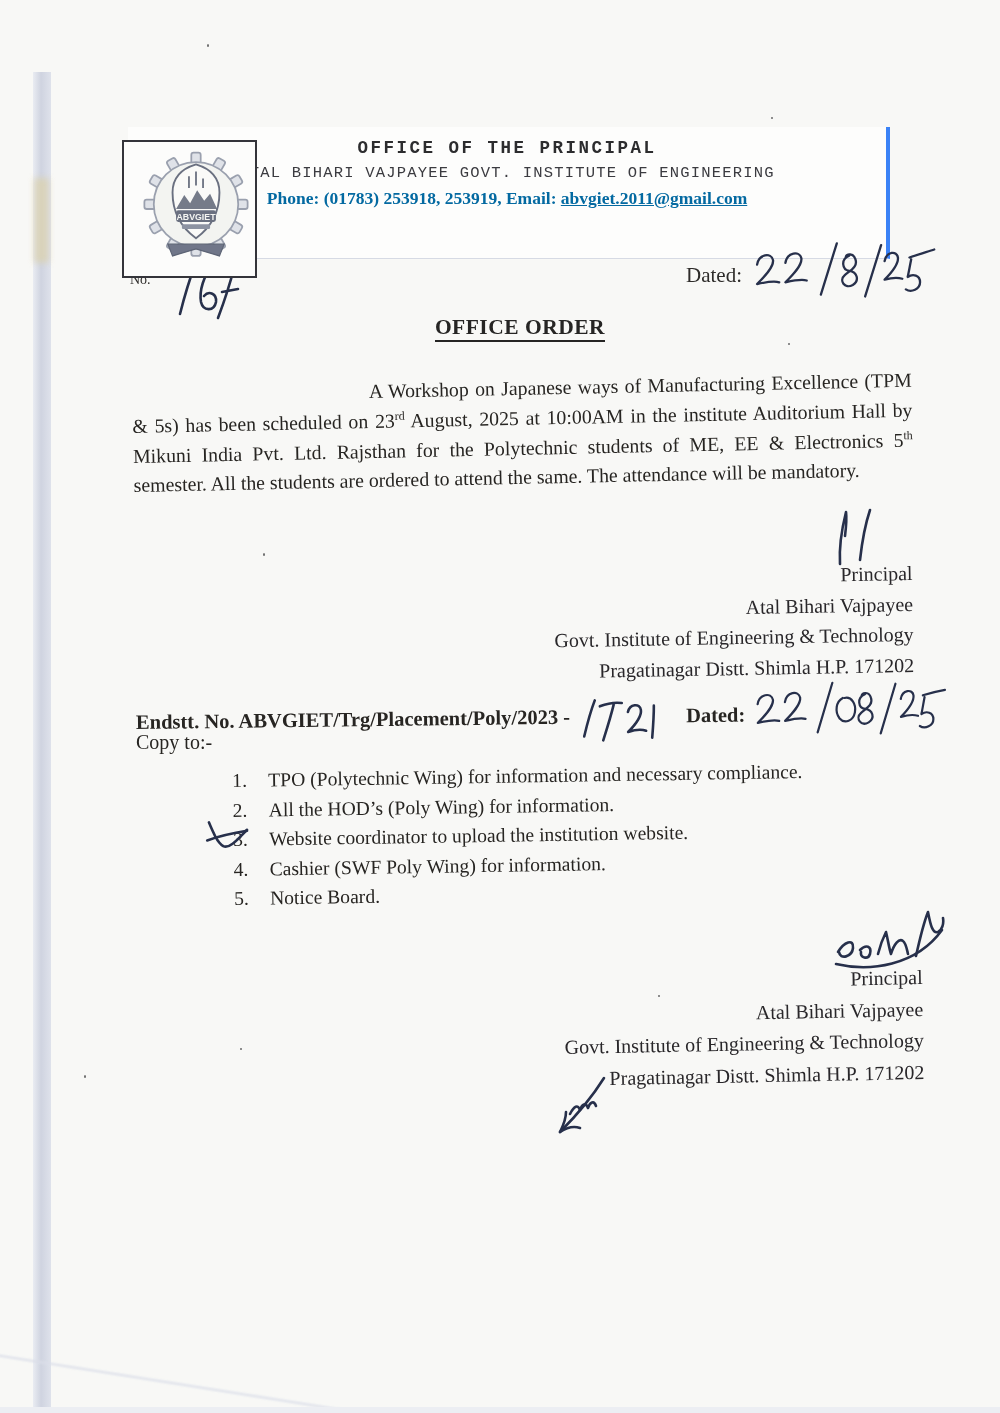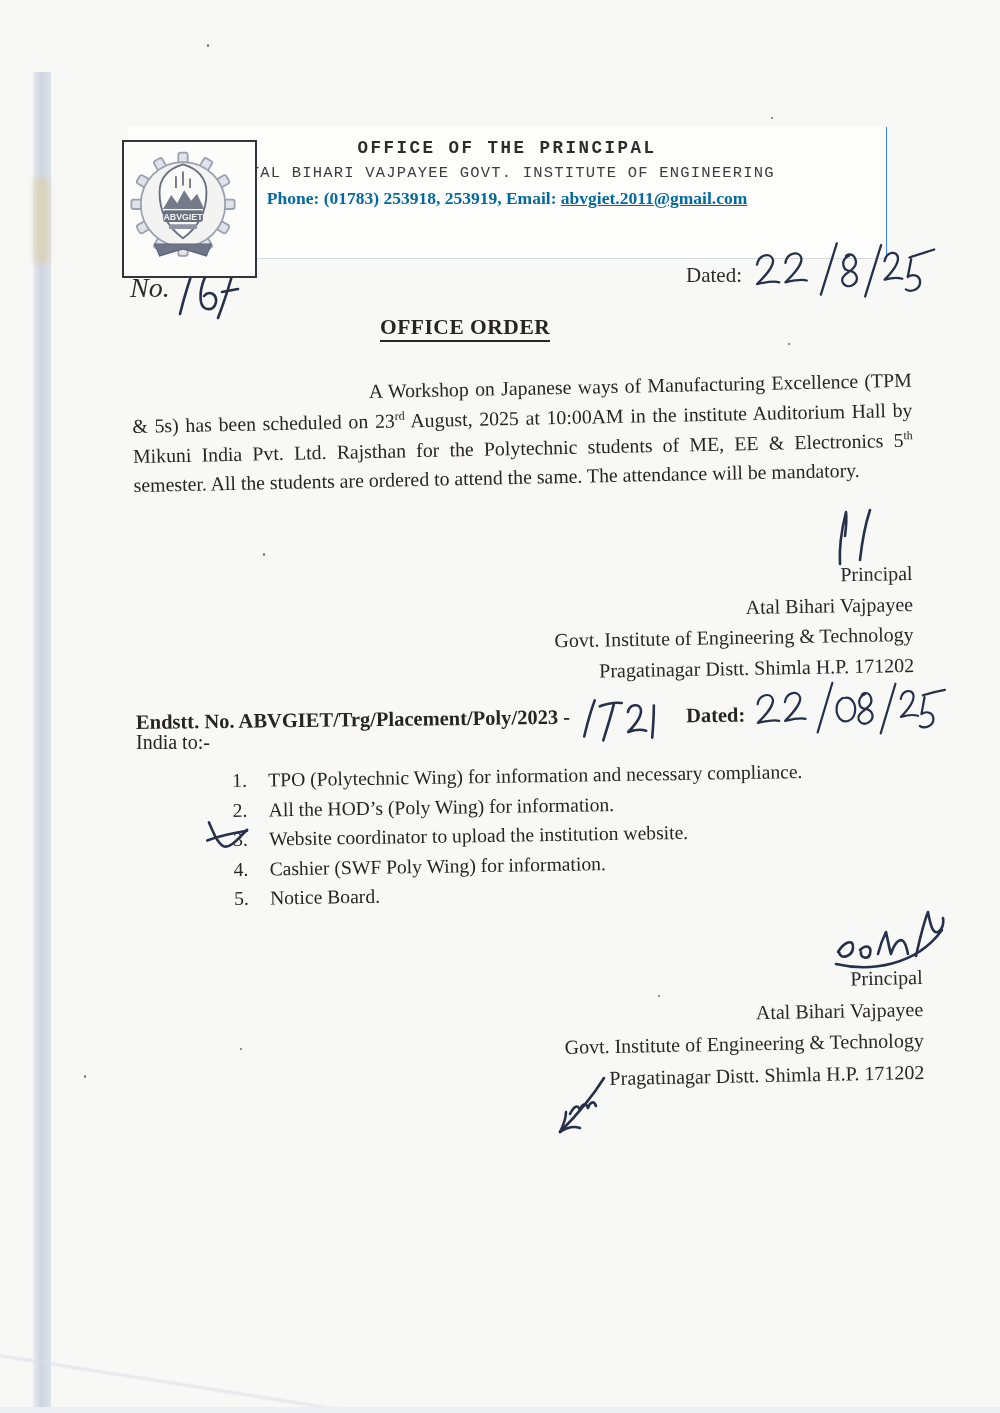--- a/index.html
+++ b/index.html
@@ -24,48 +24,48 @@
     filter:blur(1px);
   }
   .scan-bottom{
     position:absolute;left:0;bottom:0;width:100%;height:6px;background:#eceef3;
   }
   .speck{position:absolute;border-radius:50%;background:#6b6b6b;}
   
   .letterhead-region{
     position:absolute;left:128px;top:127px;width:758px;height:131px;
     background:#fdfdfc;
-    border-right:1px solid #3b82f6;border-bottom:1px solid #d6dae4;
+    border-right:4px solid #3b82f6;border-bottom:1px solid #d6dae4;
   }
   .logo-box{
     position:absolute;left:122px;top:140px;width:135px;height:138px;
     background:#fcfcfb;border:2px solid #34343a;box-sizing:border-box;
-    display:flex;align-items:center;justify-content:flex-start;z-index:3;
+    display:flex;align-items:center;justify-content:flex-end;z-index:3;
   }
   .lh-text{position:absolute;left:0;top:0;width:100%;text-align:center;}
   .lh-office{
     margin-top:11px;font-family:"Liberation Mono", monospace;
     font-weight:bold;font-size:17.5px;letter-spacing:2.5px;color:#2c2c2e;
   }
   .lh-inst{
     font-family:"Liberation Mono", monospace;font-size:15.5px;
     letter-spacing:1.2px;color:#3b3b40;margin-top:6px;
   }
   .lh-contact{
     font-size:17.5px;margin-top:6px;color:#0369a1;font-weight:600;
   }
   .lh-contact .email{text-decoration:underline;}
   
-  .ref-no-label{position:absolute;left:130px;top:272px;font-size:28px;font-style:italic;}
+  .ref-no-label{position:absolute;left:130px;top:272px;font-size:14px;}
   .hand-167{position:absolute;left:166px;top:256px;}
   .ref-dated-label{position:absolute;left:686px;top:263px;font-size:21px;}
   .hand-date-top{position:absolute;left:750px;top:238px;}
   
   .order-title{
-    position:absolute;left:380px;top:315px;width:280px;
+    position:absolute;left:380px;top:315px;width:280px;text-align:center;
     font-size:21.5px;font-weight:bold;letter-spacing:.5px;color:#262524;
   }
   .order-title span{
     border-bottom:2.5px solid #262524;padding-bottom:1px;
   }
   
   .body-para{
     position:absolute;left:134px;top:362px;width:780px;
     font-size:19.8px;line-height:29.8px;text-align:justify;
     text-indent:237px;color:#272522;
@@ -213,21 +213,21 @@
         <path d="M40,28 C42,16 56,14 58,23 C59,31 48,42 40,50 C49,48 58,46 64,48"></path>
         <path d="M78,64 L96,6"></path>
         <path d="M108,24 C100,28 98,40 104,48 C110,55 120,51 122,41 C124,31 118,22 110,24"></path>
         <path d="M134,20 C124,24 126,36 134,37 C143,38 146,48 138,53 C129,58 122,48 129,42 C136,36 144,32 141,24 C139,17 131,17 130,22"></path>
         <path d="M152,66 L170,8"></path>
         <path d="M176,26 C178,15 190,14 191,22 C192,30 183,40 176,47 C183,45 190,44 196,46"></path>
         <path d="M204,24 C202,34 201,40 200,44 C206,40 214,42 214,50 C214,58 204,62 198,58 M202,22 C212,19 222,17 228,16"></path>
       </svg>
     </span>
   </div>
-  <div class="copy-to">India to:-</div>
+  <div class="copy-to">Copy to:-</div>
 
   <div class="copy-list">
     <span class="hand-tick ink">
       <svg width="48" height="36" viewBox="0 0 48 36">
         <path d="M6,4 C10,14 14,24 20,28 C26,31 34,22 44,12"></path>
         <path d="M4,22 C16,18 30,15 44,13"></path>
       </svg>
     </span>
     <div class="copy-item">
       <span class="num">1.</span>

